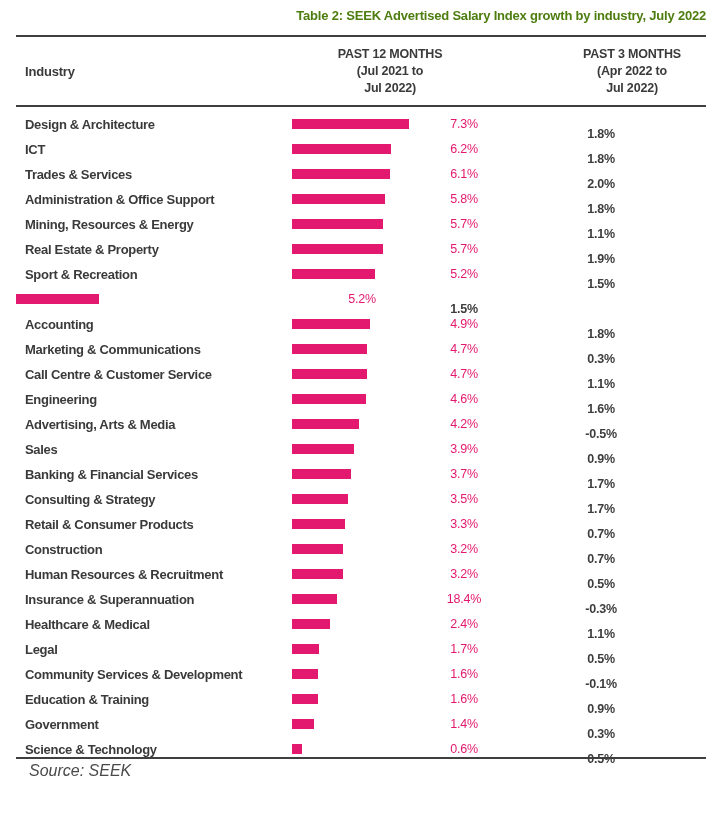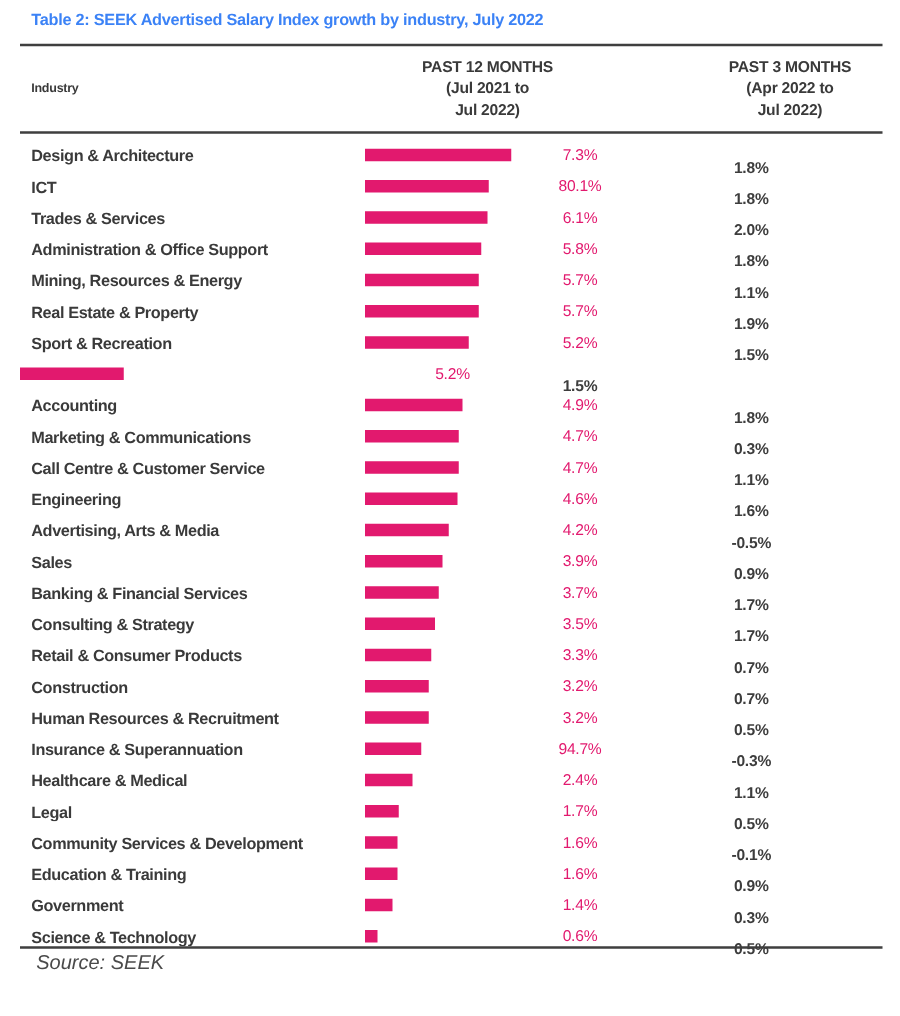--- a/index.html
+++ b/index.html
@@ -1,24 +1,24 @@
 <!DOCTYPE html>
 <html><head>
 <meta charset="utf-8">
 <style>
   * { margin:0; padding:0; box-sizing:border-box; }
   html,body { background:#ffffff; }
   body { font-family:"Liberation Sans", sans-serif; color:#3a3a3a; }
   .page { position:relative; width:720px; height:813px; background:#ffffff; padding:6px 14px 0 16px; overflow:hidden; }
-  .title { margin-left:9px; font-size:13px; font-weight:bold; letter-spacing:-0.2px; color:#3b82f6; line-height:20px; }
+  .title { margin-left:9px; font-size:13px; font-weight:bold; letter-spacing:-0.2px; color:#4d7c0f; line-height:20px;text-align:right; }
   .rule-top { margin-top:9px; border-top:2px solid #3f3f3f; height:0; }
   .rule-mid { border-top:2.5px solid #3f3f3f; height:0; }
   .rule-bottom { border-top:2px solid #3f3f3f; height:0; }
   .header-row { position:relative; height:68px; }
-  .h-industry { position:absolute; left:9px; top:50%; transform:translateY(-50%); font-size:10px; font-weight:bold; letter-spacing:-0.2px; color:#3a3a3a; }
+  .h-industry { position:absolute; left:9px; top:50%; transform:translateY(-50%); font-size:13px; font-weight:bold; letter-spacing:-0.2px; color:#3a3a3a; }
   .h-col { position:absolute; top:50%; transform:translateY(-50%); width:192px; text-align:center; font-size:12.5px; font-weight:bold; letter-spacing:-0.2px; line-height:1.35; color:#3a3a3a; white-space:pre-line; }
   .h-col.c1 { left:278px; }
   .h-col.c2 { left:520px; }
   .rows { }
   .row { display:grid; grid-template-columns:276px 140px 64px 210px; height:25px; align-items:center; }
   .cell.label { padding-left:9px; font-size:13px; font-weight:bold; letter-spacing:-0.3px; color:#3a3a3a; white-space:nowrap; overflow:hidden; }
   .cell.barcell { height:25px; display:flex; align-items:center; }
   .bar { height:10px; background:#e2196e; }
   .cell.v1 { text-align:center; font-size:12.5px; font-weight:normal; letter-spacing:-0.2px; color:#e2196e; }
   .cell.v2 { text-align:center; font-size:12.5px; font-weight:bold; letter-spacing:-0.2px; color:#3d3d3d;margin-top:20px; }
@@ -50,21 +50,21 @@
     </div>
     <div class="cell v1">7.3%</div>
     <div class="cell v2">1.8%</div>
   </div>
 
   <div class="row">
     <div class="cell label">ICT</div>
     <div class="cell barcell">
       <div class="bar" style="width: 99.2px; background: rgb(226, 25, 110);"></div>
     </div>
-    <div class="cell v1">80.1%</div>
+    <div class="cell v1">6.2%</div>
     <div class="cell v2">1.8%</div>
   </div>
 
   <div class="row">
     <div class="cell label">Trades &amp; Services</div>
     <div class="cell barcell">
       <div class="bar" style="width: 97.6px; background: rgb(226, 25, 110);"></div>
     </div>
     <div class="cell v1">6.1%</div>
     <div class="cell v2">2.0%</div>
@@ -212,21 +212,21 @@
     </div>
     <div class="cell v1">3.2%</div>
     <div class="cell v2">0.5%</div>
   </div>
 
   <div class="row">
     <div class="cell label">Insurance &amp; Superannuation</div>
     <div class="cell barcell">
       <div class="bar" style="width: 44.8px; background: rgb(226, 25, 110);"></div>
     </div>
-    <div class="cell v1">94.7%</div>
+    <div class="cell v1">18.4%</div>
     <div class="cell v2">-0.3%</div>
   </div>
 
   <div class="row">
     <div class="cell label">Healthcare &amp; Medical</div>
     <div class="cell barcell">
       <div class="bar" style="width: 38.4px; background: rgb(226, 25, 110);"></div>
     </div>
     <div class="cell v1">2.4%</div>
     <div class="cell v2">1.1%</div>

